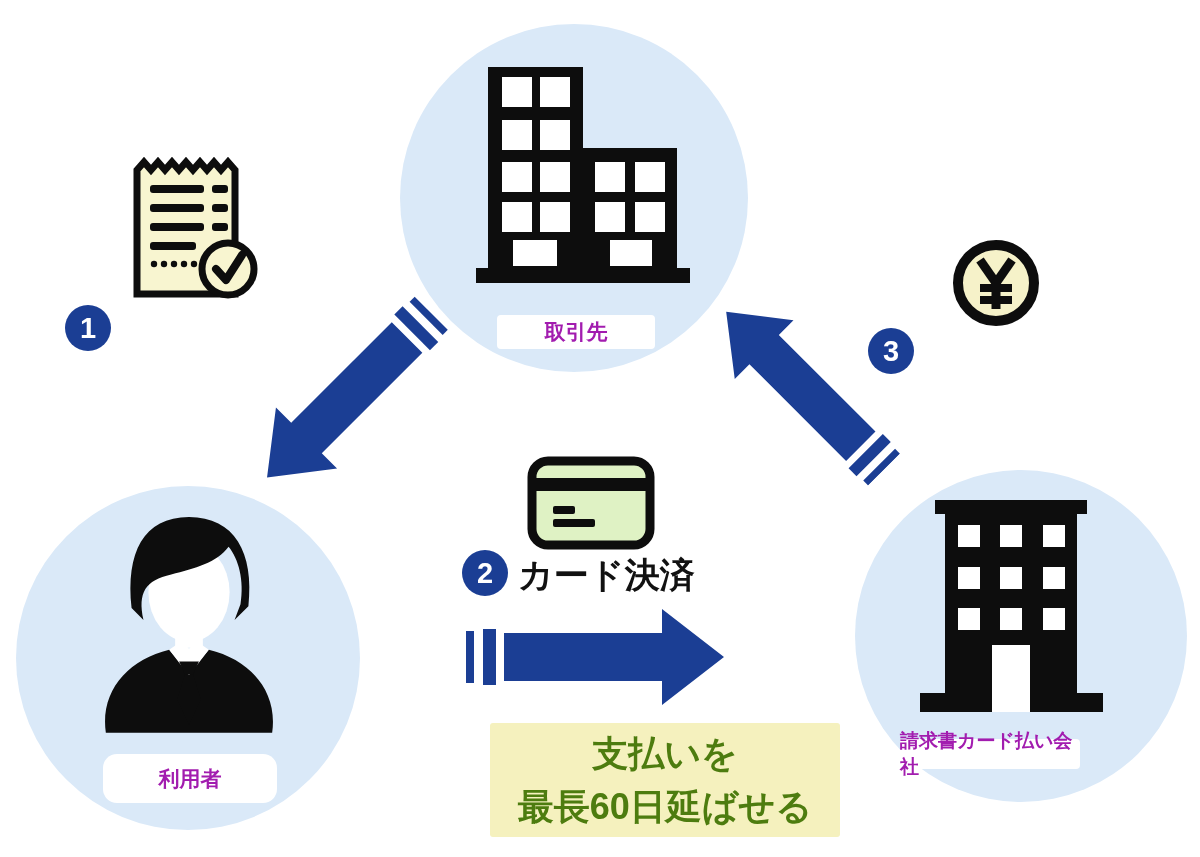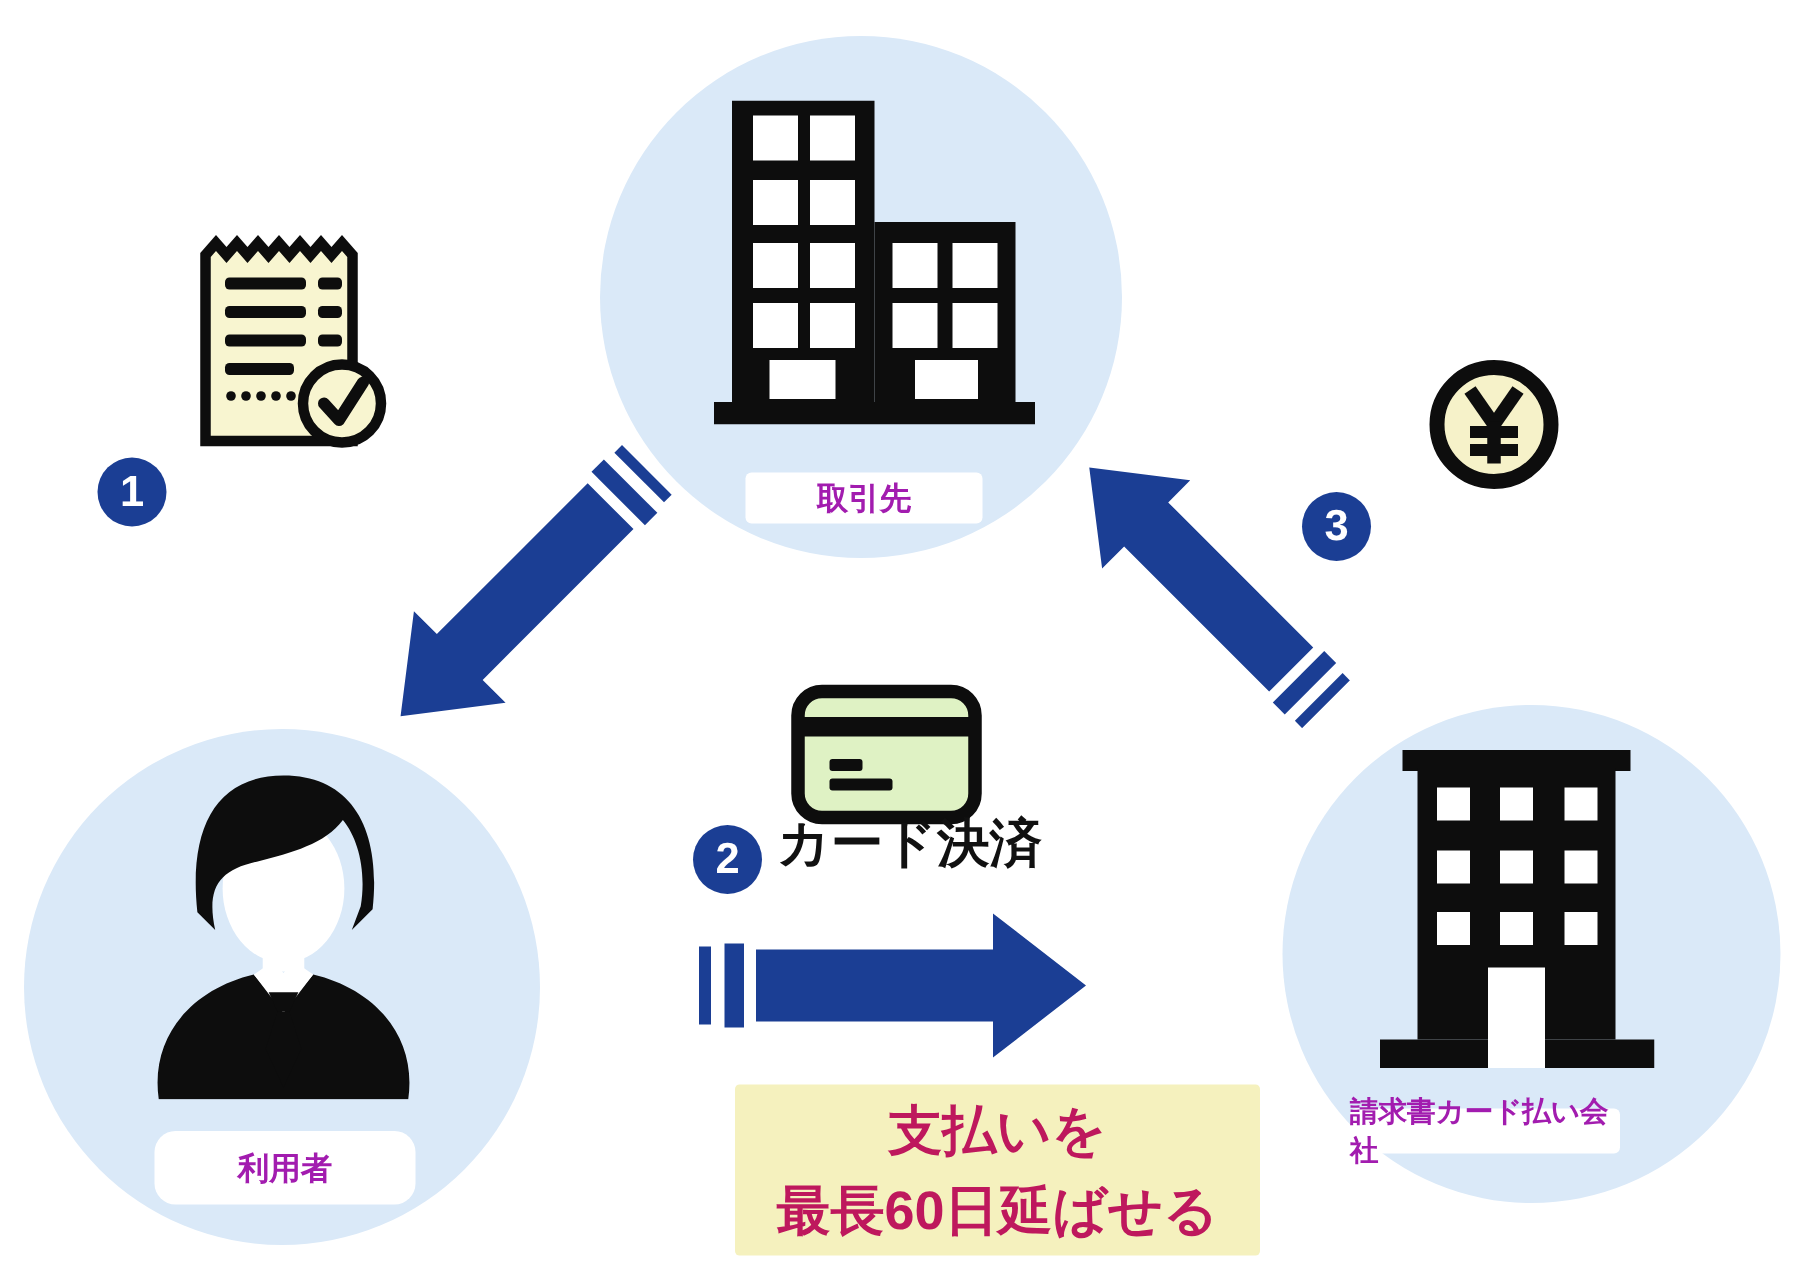--- a/index.html
+++ b/index.html
@@ -18,21 +18,21 @@
     position:absolute;width:46px;height:46px;border-radius:50%;background:#1B3E94;
     color:#fff;font-weight:bold;font-size:29px;display:flex;align-items:center;justify-content:center;
   }
   .step-label{
     position:absolute;color:#111;font-weight:bold;font-size:35px;line-height:46px;white-space:nowrap;
   }
   .arrow-wrap{position:absolute;}
   .highlight-box{
     position:absolute;left:490px;top:723px;width:350px;height:114px;background:#F5F1BE;border-radius:3px;
     display:flex;flex-direction:column;align-items:center;justify-content:center;
-    color:#be185d;font-weight:bold;font-size:36px;line-height:53px;text-align:center;
+    color:#4d7c0f;font-weight:bold;font-size:36px;line-height:53px;text-align:center;
   }
 </style>
 </head>
 <body>
 
 <div class="canvas">
 
   <svg width="0" height="0" style="position:absolute" aria-hidden="true">
     <defs>
       <g id="speedArrow" fill="#1B3E94">
@@ -141,21 +141,21 @@
 
   <svg class="abs" style="left:527px;top:456px;" width="128" height="94" viewBox="0 0 128 94">
     <rect x="5" y="5" width="118" height="84" rx="16" fill="#DFF2C4" stroke="#0D0D0D" stroke-width="9"></rect>
     <rect x="9" y="22" width="110" height="13" fill="#0D0D0D"></rect>
     <rect x="26" y="50" width="22" height="8" rx="2" fill="#0D0D0D"></rect>
     <rect x="26" y="63" width="42" height="8" rx="2" fill="#0D0D0D"></rect>
   </svg>
   <div class="badge" style="left:462px;top:550px;">
     <span>2</span>
   </div>
-  <div class="step-label" style="left:518px;top:540px;">カード決済</div>
+  <div class="step-label" style="left:518px;top:552px;">カード決済</div>
 
   <div class="arrow-wrap" style="left:465px;top:607px;width:262px;height:100px;">
     <svg width="262" height="100" viewBox="0 0 260 100">
       <use href="#speedArrow"></use>
     </svg>
   </div>
 
   <svg class="abs" style="left:949px;top:236px;" width="94" height="94" viewBox="0 0 94 94">
     <circle cx="47" cy="47" r="38" fill="#F6F2C9" stroke="#0D0D0D" stroke-width="10"></circle>
     <g stroke="#0D0D0D" stroke-width="9" fill="none">

